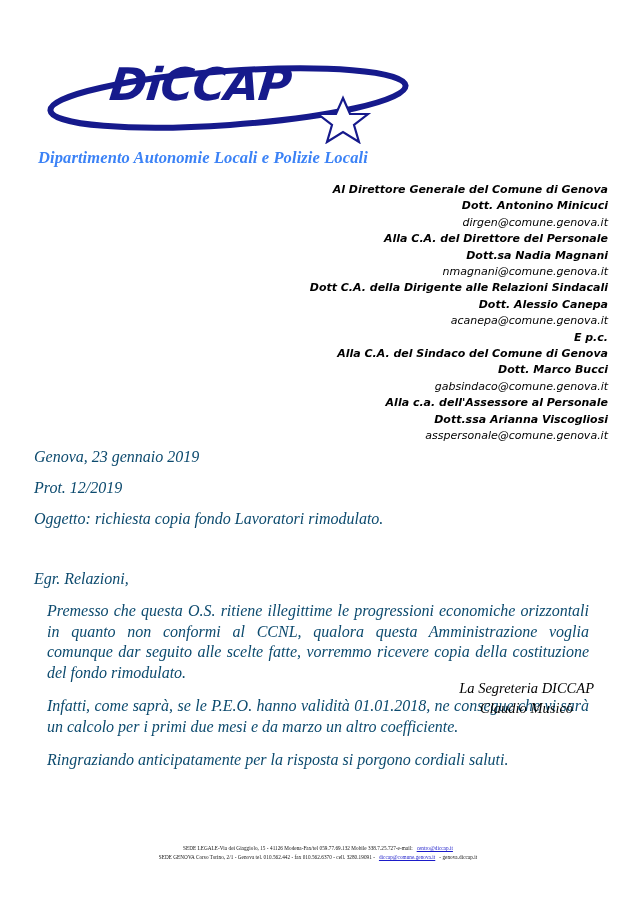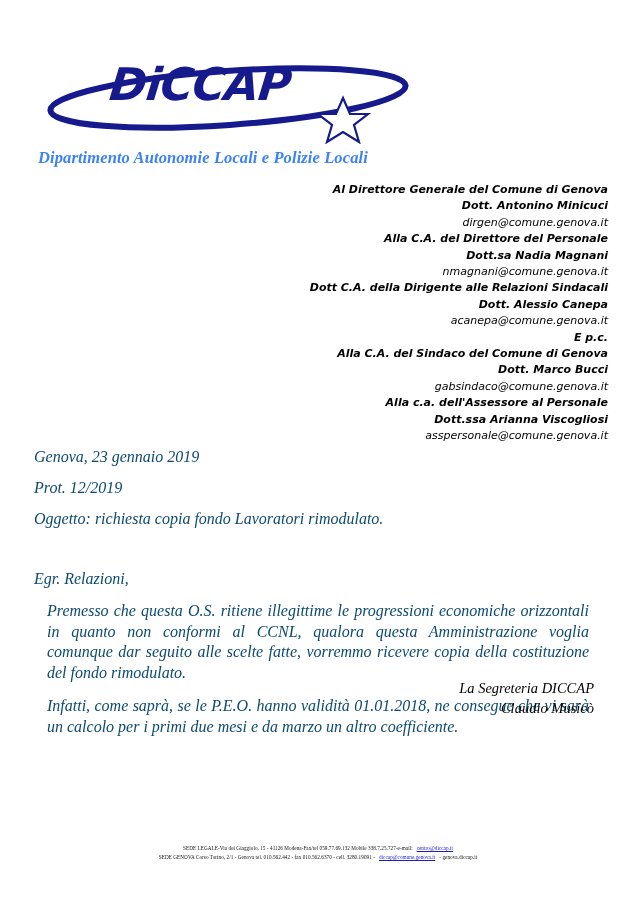--- a/index.html
+++ b/index.html
@@ -114,21 +114,21 @@
     line-height: 20.5px;
     margin: 13px;
   }
   .para.single { text-align: justify; }
 
   
   .signature {
     position: absolute;
     right: 42px;
     top: 678px;
-    text-align: right;
+    text-align: center;
     font-family: "Liberation Serif", serif;
     font-style: italic;
     font-size: 14.5px;
     line-height: 20px;
   }
   .signature span { display: block; white-space: nowrap; }
 
   
   .footer {
     position: absolute;
@@ -187,20 +187,21 @@
     <span class="r plain">asspersonale@comune.genova.it</span>
   </div>
 
   <div class="body-block">
     <span class="meta-line">Genova, 23 gennaio 2019</span>
     <span class="meta-line">Prot.  12/2019</span>
     <span class="subject-line">Oggetto: richiesta copia fondo Lavoratori rimodulato.</span>
     <span class="salutation">Egr. Relazioni,</span>
     <p class="para">Premesso che questa O.S. ritiene illegittime le progressioni economiche orizzontali in quanto non conformi al CCNL, qualora questa Amministrazione voglia comunque dar seguito alle scelte fatte, vorremmo ricevere copia della costituzione del fondo rimodulato.</p>
     <p class="para">Infatti, come saprà, se le P.E.O. hanno validità 01.01.2018, ne consegue che vi sarà un calcolo per i primi due mesi e da marzo un altro coefficiente.</p>
+    <p class="para single">Ringraziando anticipatamente per la risposta si porgono cordiali saluti.</p>
   </div>
 
   <div class="signature">
     <span>La Segreteria DICCAP</span>
     <span>Claudio Musicò</span>
   </div>
 
   <div class="footer">
     <span class="fline">
       <span>SEDE LEGALE-Via dei Giaggiolo, 15 - 41126 Modena-Fax/tel 059.77.69.132   Mobile 338.7.25.727-e-mail:</span><span class="fsep"></span><a class="flink" href="#">centro@diccap.it</a>

